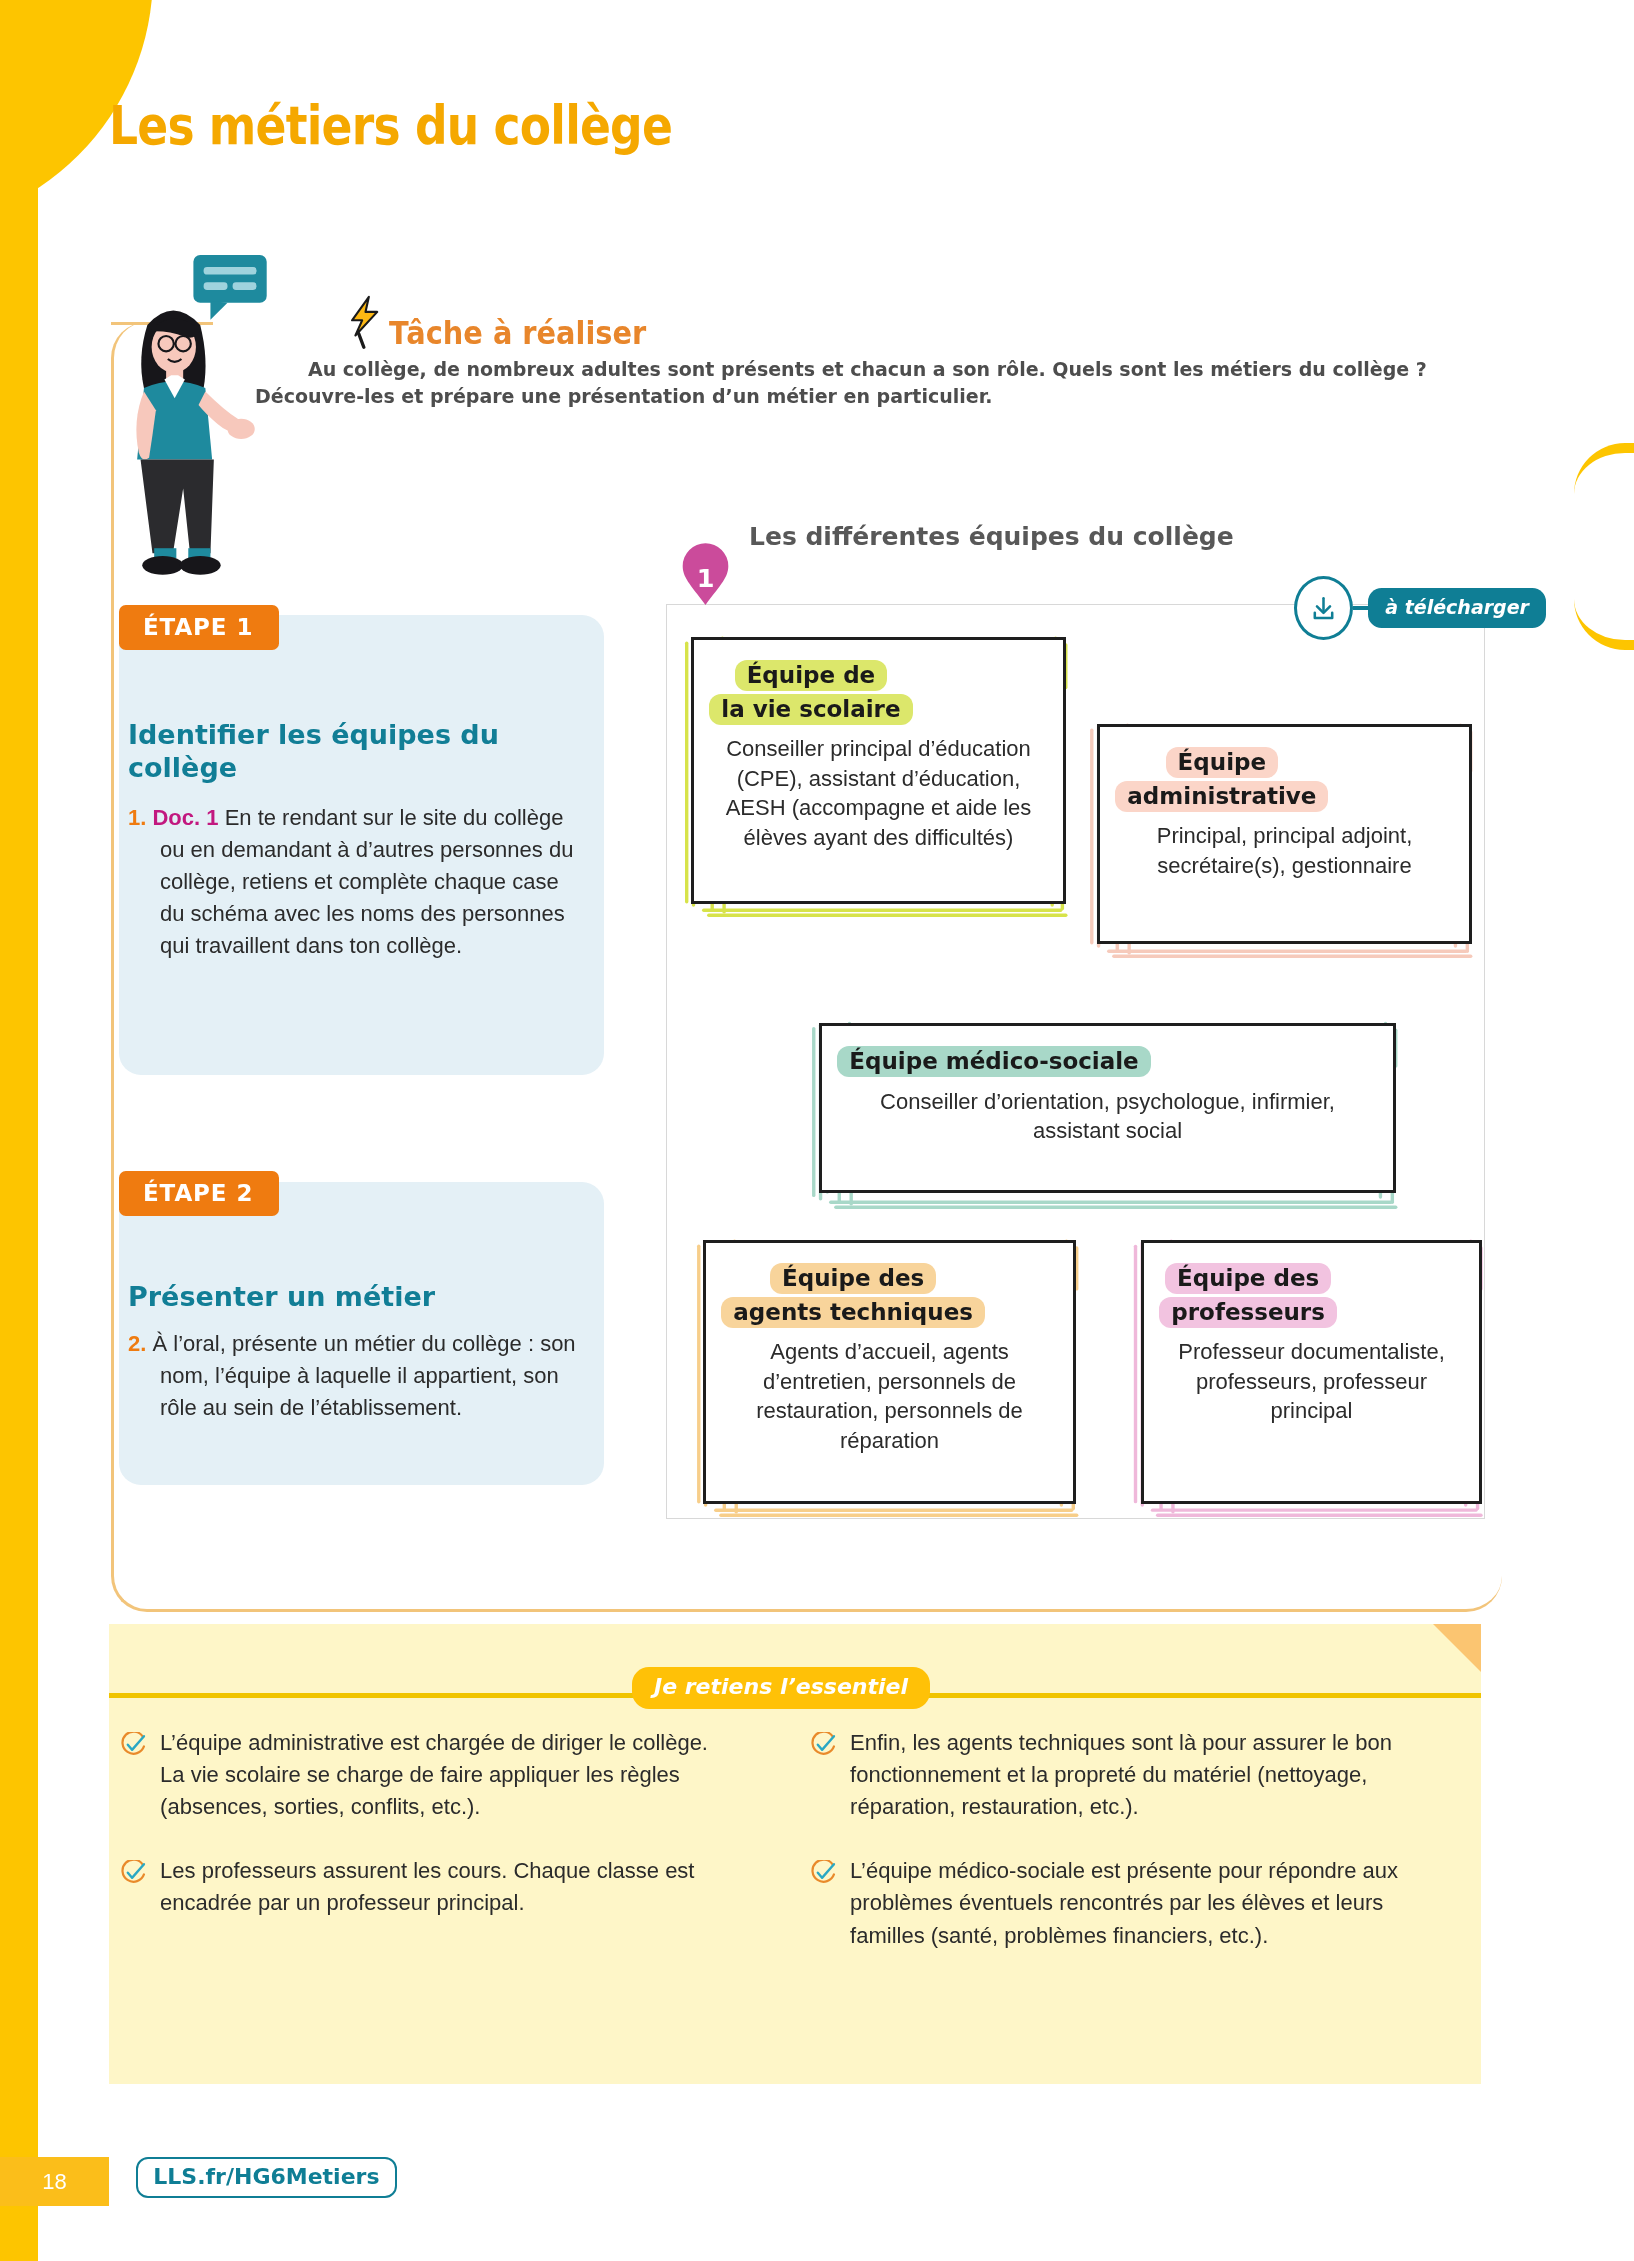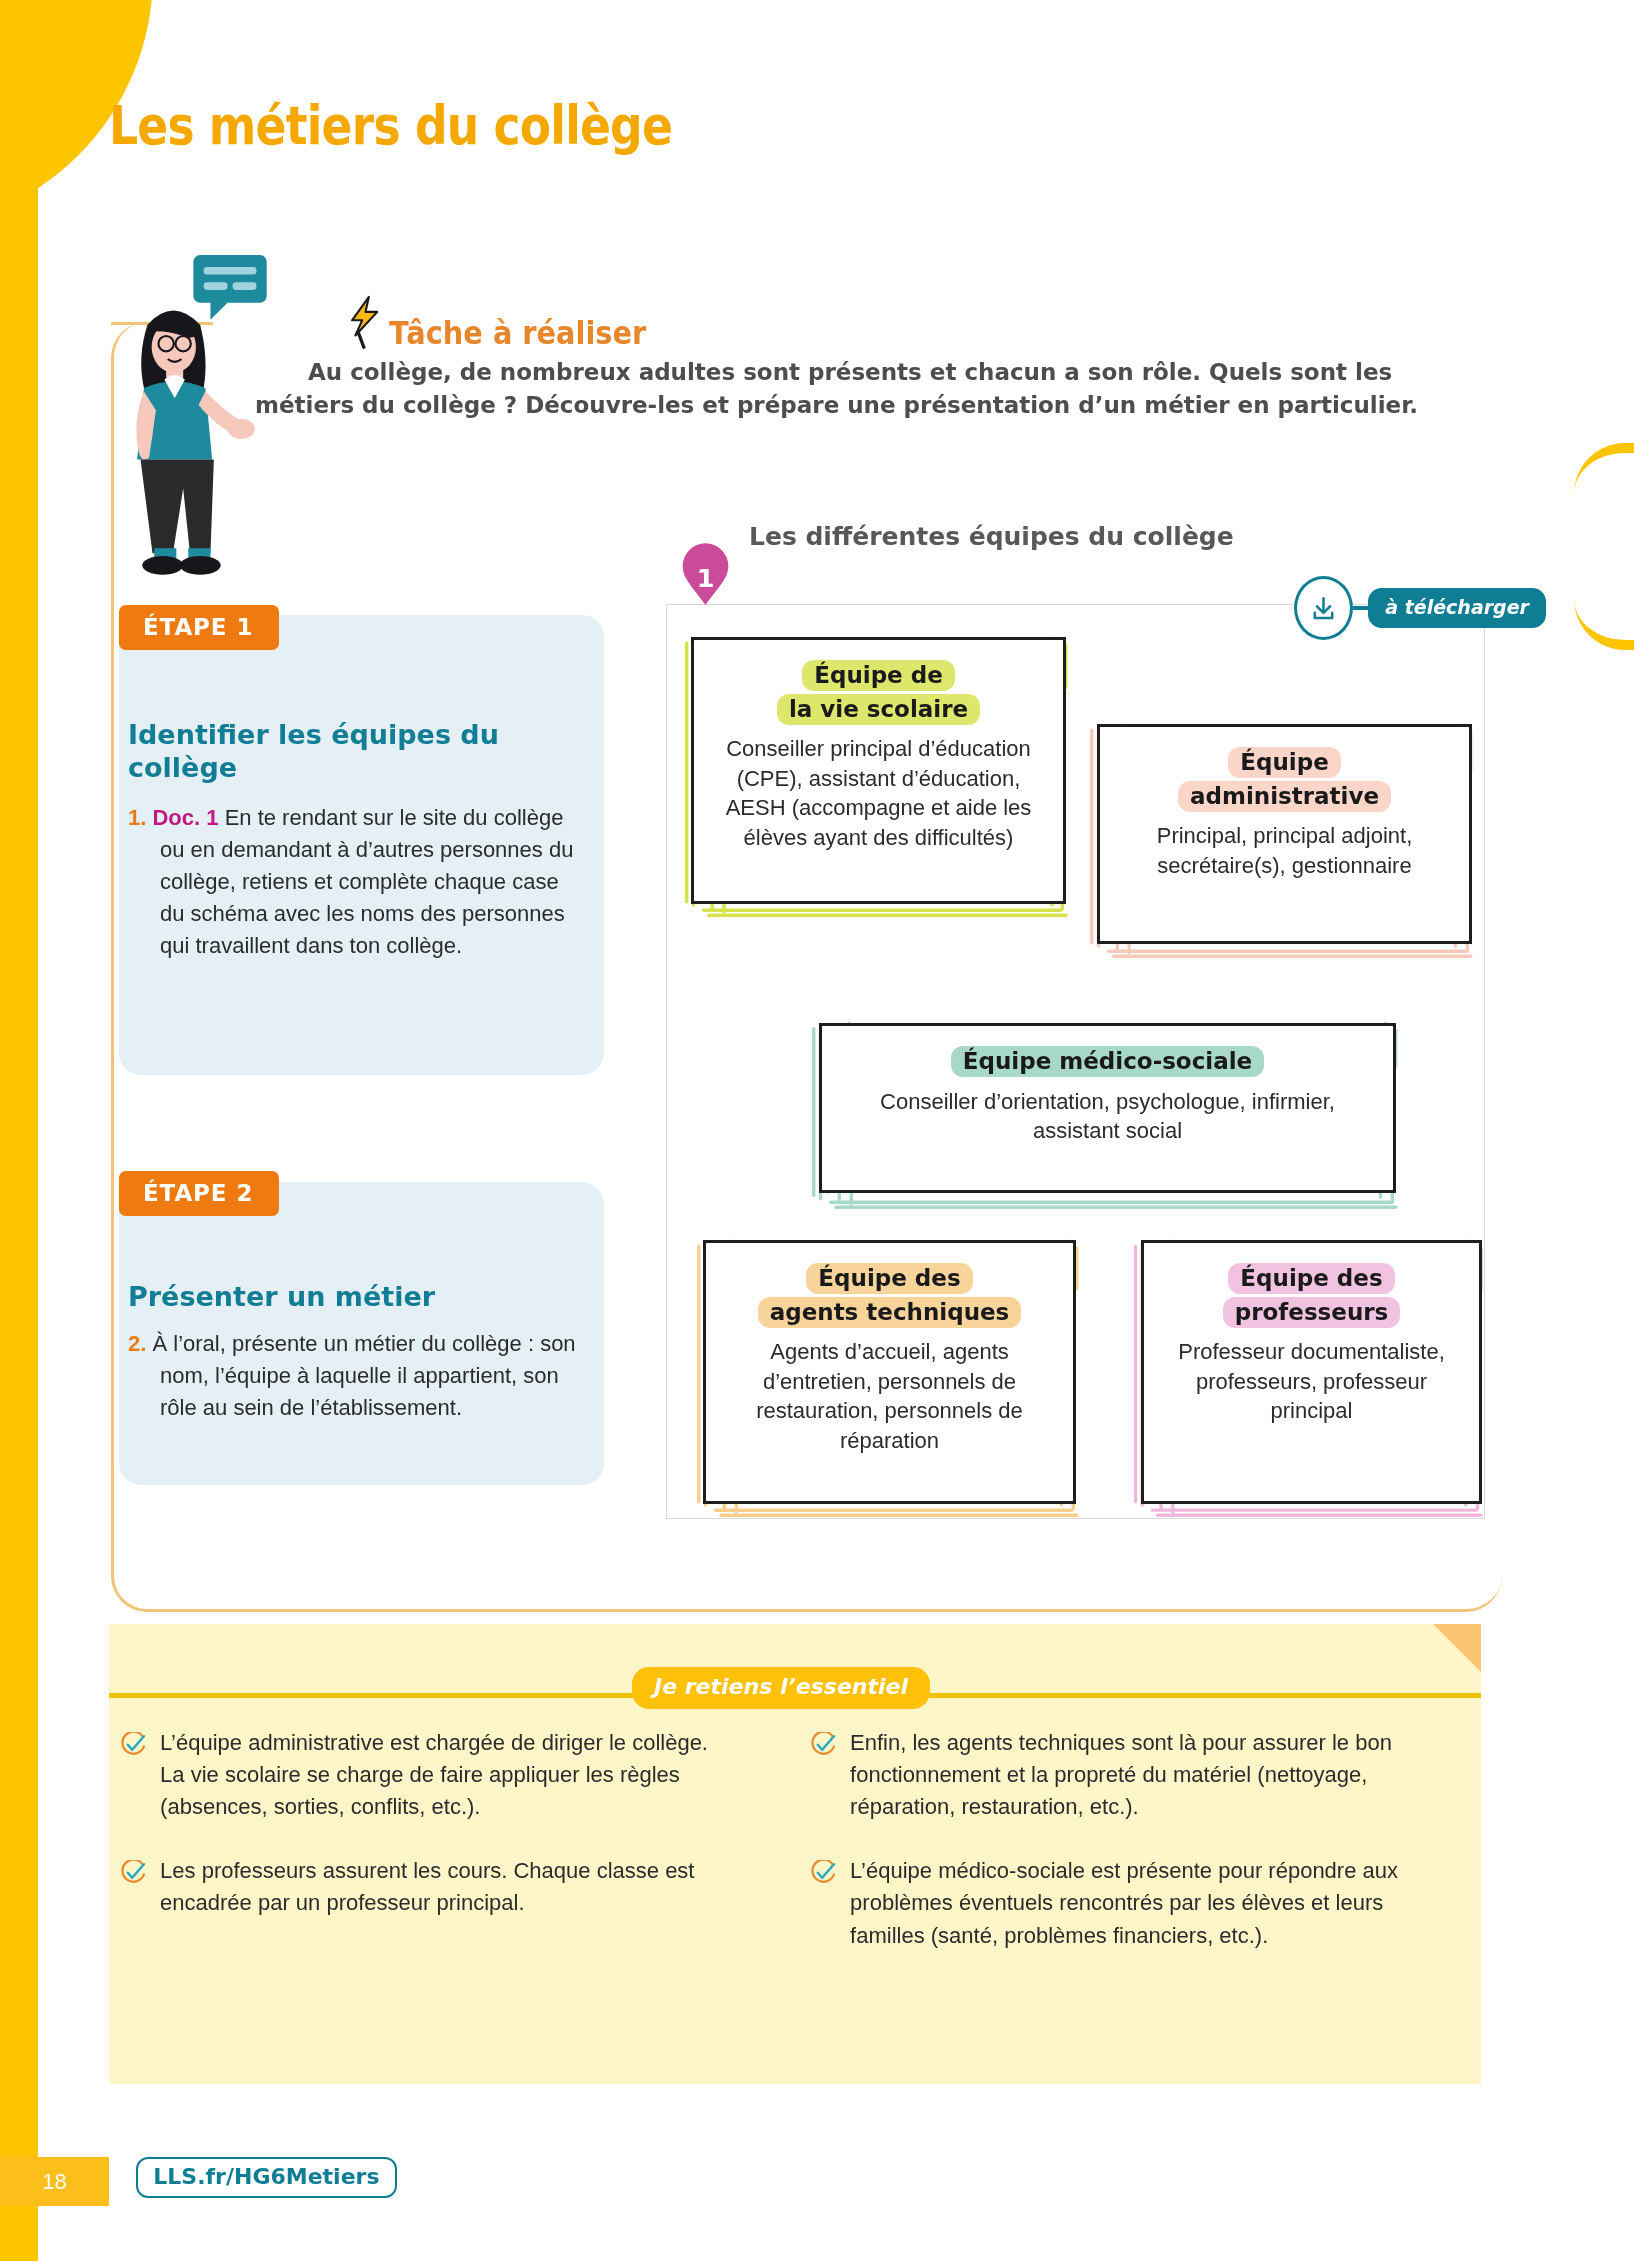--- a/index.html
+++ b/index.html
@@ -68,21 +68,21 @@
   .task-title{
     font-family:"DejaVu Sans", sans-serif;
     font-weight:bold;font-size:32px;color:#E8862B;
     transform:scaleX(0.9);transform-origin:left bottom;
     line-height:1;
   }
   .task-body{
     position:absolute;left:255px;top:356px;width:1192px;
     font-family:"DejaVu Sans", sans-serif;
     font-weight:bold;
-    font-size:23px;line-height:1.42;color:#4D4D4D;
+    font-size:19px;line-height:1.42;color:#4D4D4D;
     text-indent:53px;
     z-index:6;
   }
 
   
   .step-card{
     position:absolute;left:119px;width:485px;
     background:#E4F0F6;border-radius:22px;z-index:4;
   }
   .step1{top:615px;height:460px;}
@@ -151,21 +151,21 @@
     padding:7.7px 17px 9.4px;
     font-family:"DejaVu Sans", sans-serif;font-style:italic;font-weight:bold;
     font-size:19px;
   }
 
   
   .team-box{position:absolute;z-index:5;}
   .team-inner{
     position:absolute;inset:0;
     background:#fff;border:3.4px solid #1E1E1E;
-    display:flex;flex-direction:column;align-items:center;
+    display:flex;flex-direction:column;align-items:flex-start;
     justify-content:flex-start;
     padding:19px 15.3px;box-sizing:border-box;
   }
   .team-title{
     font-family:"DejaVu Sans", sans-serif;font-weight:bold;
     font-size:23px;line-height:1.45;color:#1A1A1A;
     text-align:center;margin-bottom:8.5px;
   }
   .team-title span{
     border-radius:12px;padding:1.7px 12px 3.4px;

